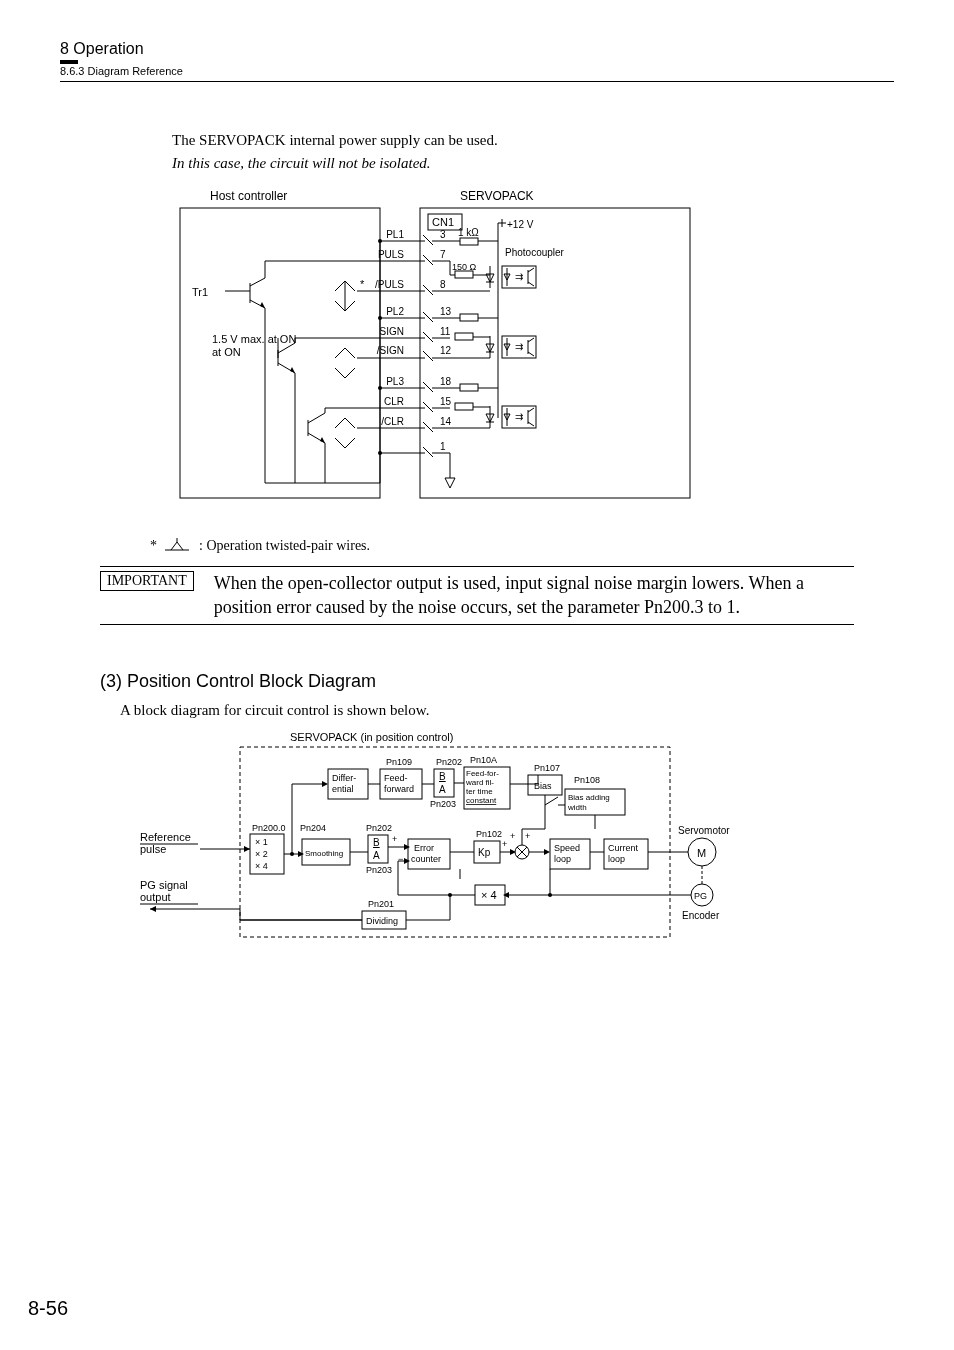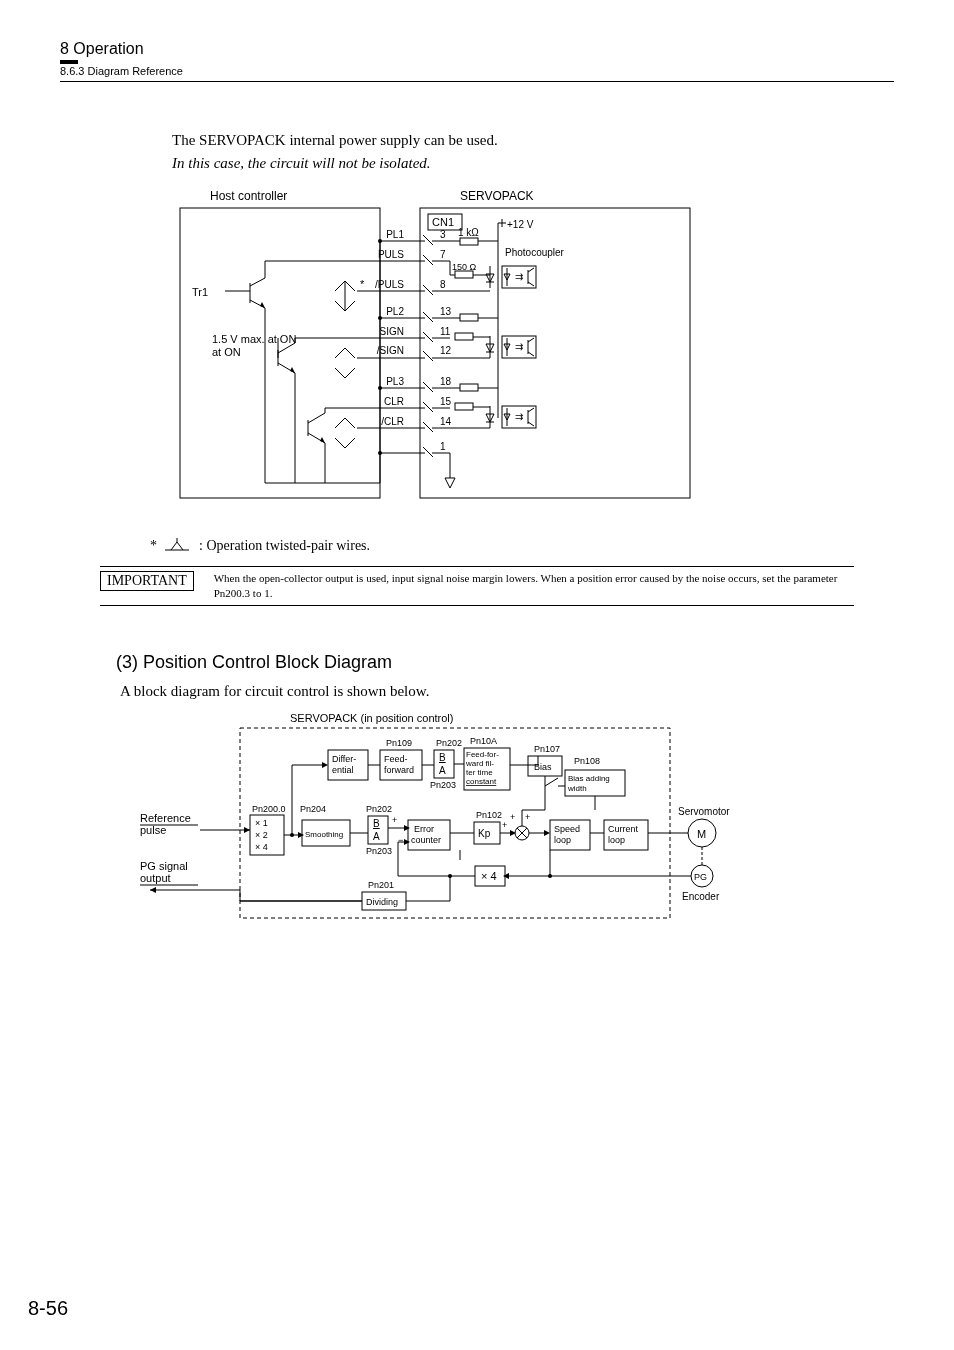--- a/index.html
+++ b/index.html
@@ -13,22 +13,22 @@
     box-sizing: border-box;
   }
   .sans { font-family: Arial, Helvetica, sans-serif; }
   .header-top { font-size: 16px; margin-bottom: 2px; }
   .header-sub { font-size: 11px; margin-bottom: 4px; }
   .body-text { margin-left: 112px; margin-bottom: 6px; font-size: 15px; }
   .diagram-area { margin-left: 90px; margin-bottom: 14px; }
   .legend { margin-left: 90px; font-size: 14px; display:flex; align-items:center; gap:6px;}
   .important-row { display:flex; align-items:flex-start; border-top:1px solid #000; border-bottom:1px solid #000; margin: 10px 40px 46px 40px; padding:4px 0;}
   .important-badge { border:1px solid #000; font-size:14px; padding:1px 6px; font-family: "Times New Roman"; margin-right:20px; white-space:nowrap;}
-  .important-text { font-size:11px; line-height:1.35;}
-  .section-heading { margin-left: 56px; font-size:18px; margin-bottom:10px;}
+  .important-text { font-size:18px; line-height:1.35;}
+  .section-heading { margin-left: 40px; font-size:18px; margin-bottom:10px;}
   .page-num { position:absolute; bottom:30px; left:28px; font-size:20px; }
   svg text { font-family: Arial, Helvetica, sans-serif; }
 </style>
 </head>
 <body>
 
 <div class="sans header-top">8  Operation</div>
 <div style="height:4px;background:#000;width:18px;margin-bottom:1px;"></div>
 <div class="sans header-sub">8.6.3  Diagram Reference</div>
 <div style="border-top:1px solid #000;margin-bottom:50px;"></div>

